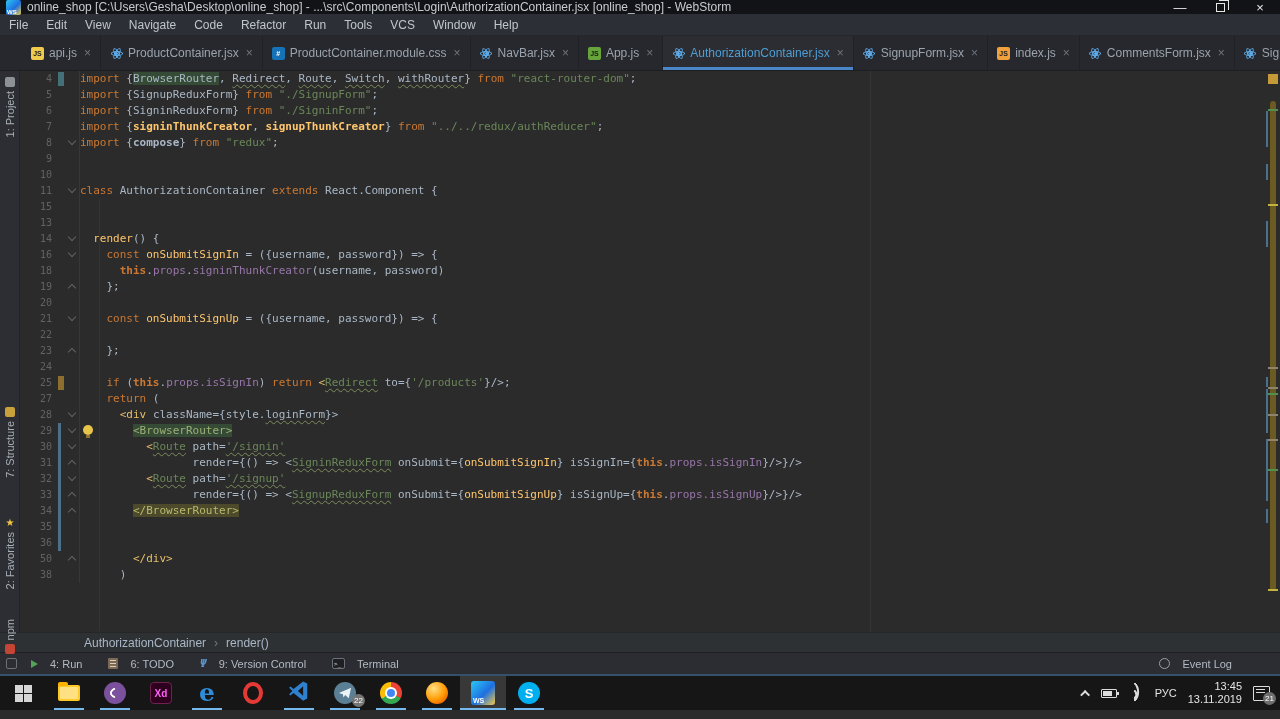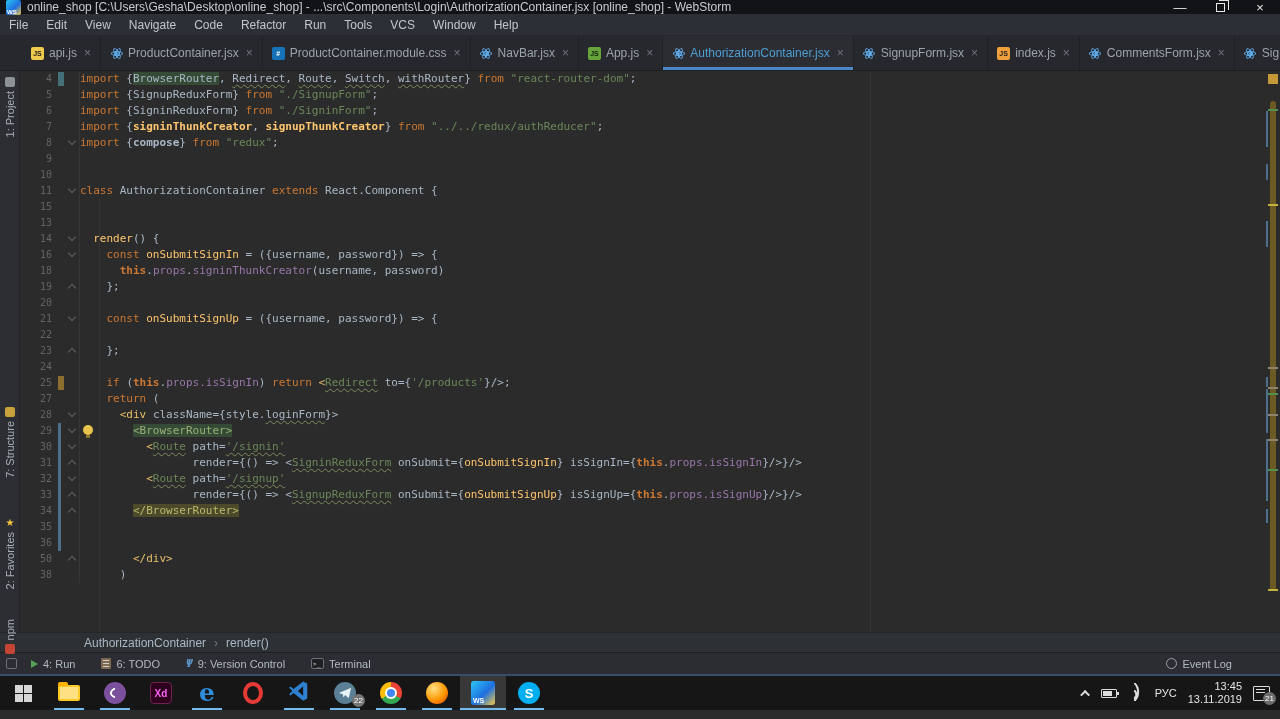--- a/index.html
+++ b/index.html
@@ -77,21 +77,21 @@
   .stripe .thumb { position:absolute; right:4px; top:30px; width:6px; height:490px; background:#6B5A22;
                    border-radius:3px; }
   .smark { position:absolute; right:2px; width:10px; height:2px; }
   .sbar { position:absolute; left:1px; width:2px; background:#4C708A; }
   .breadcrumbs { height:20px; background:#2E3134; border-top:1px solid #242628; display:flex;
                  align-items:center; padding-left:84px; gap:8px; font-size:12px; color:#A9B7C6; }
   .crumb-sep { color:#6F7A80; }
   .toolbar { height:22px; background:#2B2D33; border-top:1px solid #1E2023; display:flex; align-items:center;
              font-size:11px; color:#B3BAC2; padding:0 8px 0 6px; }
   .tw-switch { width:11px; height:11px; border:1px solid #6B7178; border-radius:2px; margin-right:14px; }
-  .tb-item { display:flex; align-items:center; gap:5px; margin-right:26px; }
+  .tb-item { display:flex; align-items:center; gap:12px; margin-right:26px; }
   .run-arrow { width:0; height:0; border-left:7px solid #55A357; border-top:4px solid transparent;
                border-bottom:4px solid transparent; }
   .todo-ic { width:10px; height:11px; background:#7E6A52; border-radius:1px; position:relative; }
   .todo-ic:after { content:""; position:absolute; left:2px; top:2px; width:6px; height:1px; background:#D8D0C2;
                    box-shadow:0 3px 0 #D8D0C2, 0 6px 0 #D8D0C2; }
   .branch-ic { color:#5B93C9; font-family:"DejaVu Sans Mono", monospace; font-size:11px; font-weight:bold; }
   .term-ic { width:13px; height:11px; background:#1E1F22; border:1px solid #6B7178; border-radius:2px;
              color:#CFد; color:#CFE3CF; font-size:6px; line-height:9px; text-align:left; padding-left:1px;
              font-family:"DejaVu Sans Mono", monospace; }
   .spacer { flex:1; }

